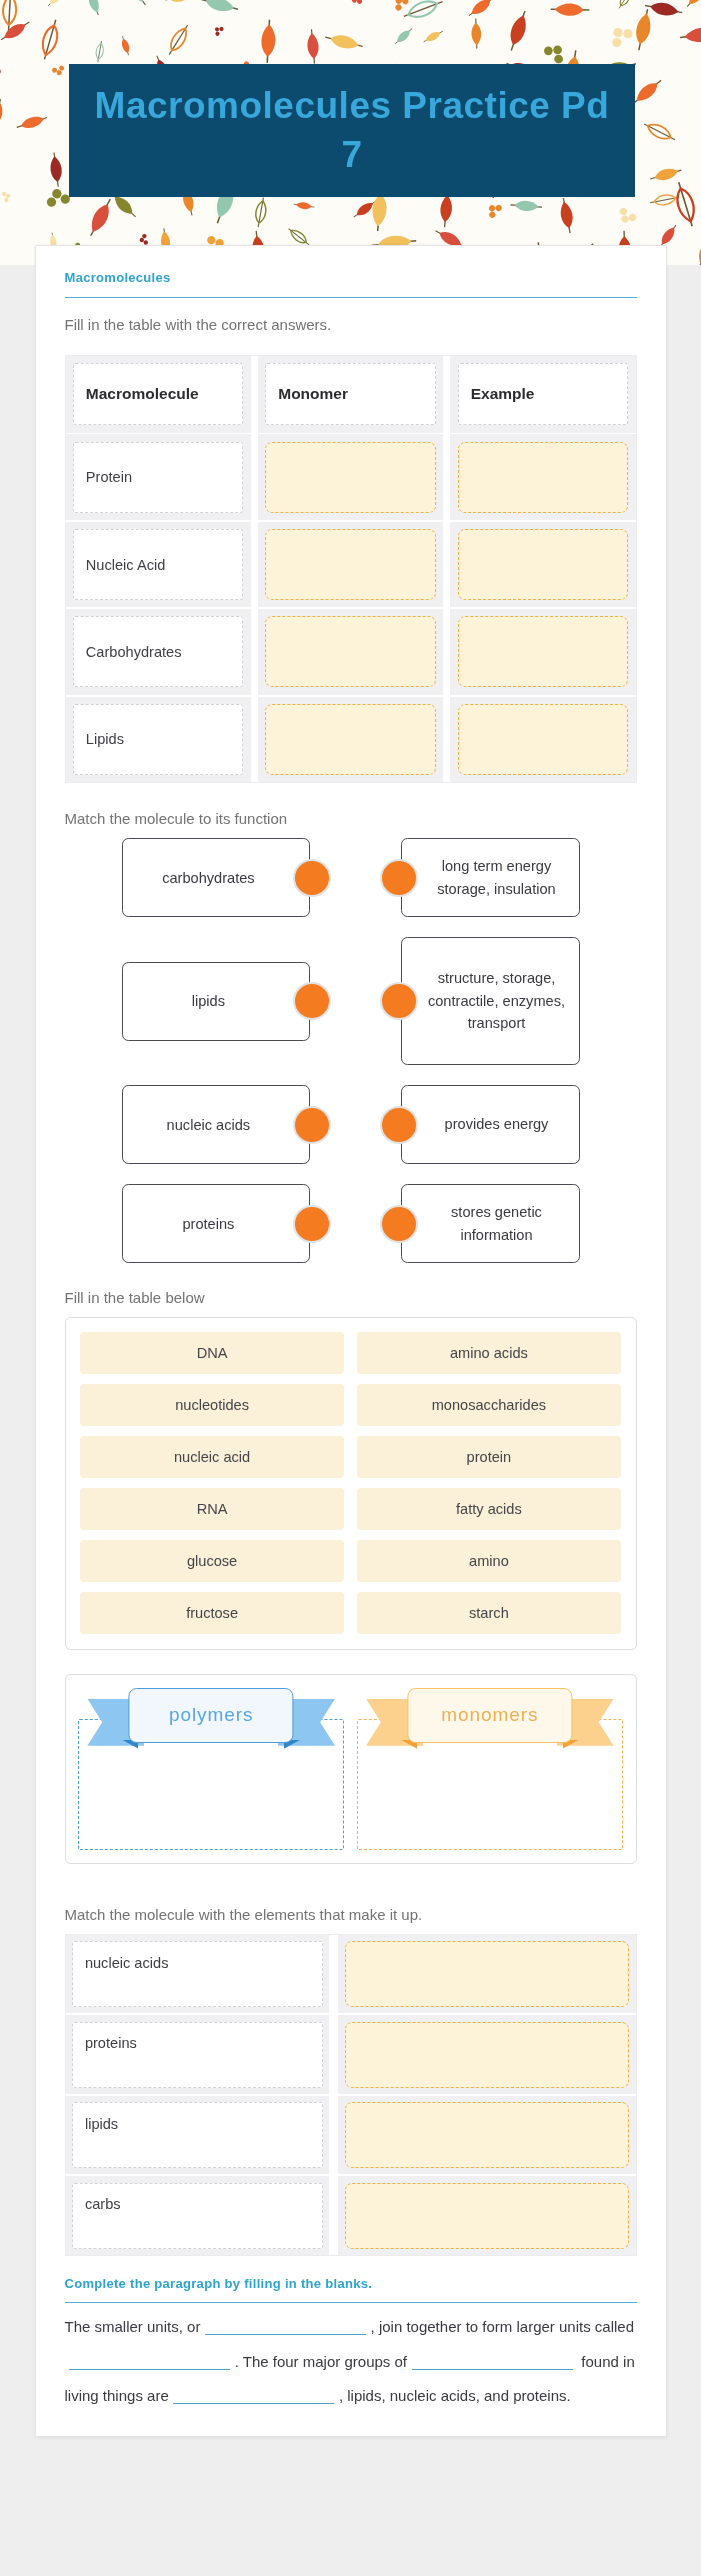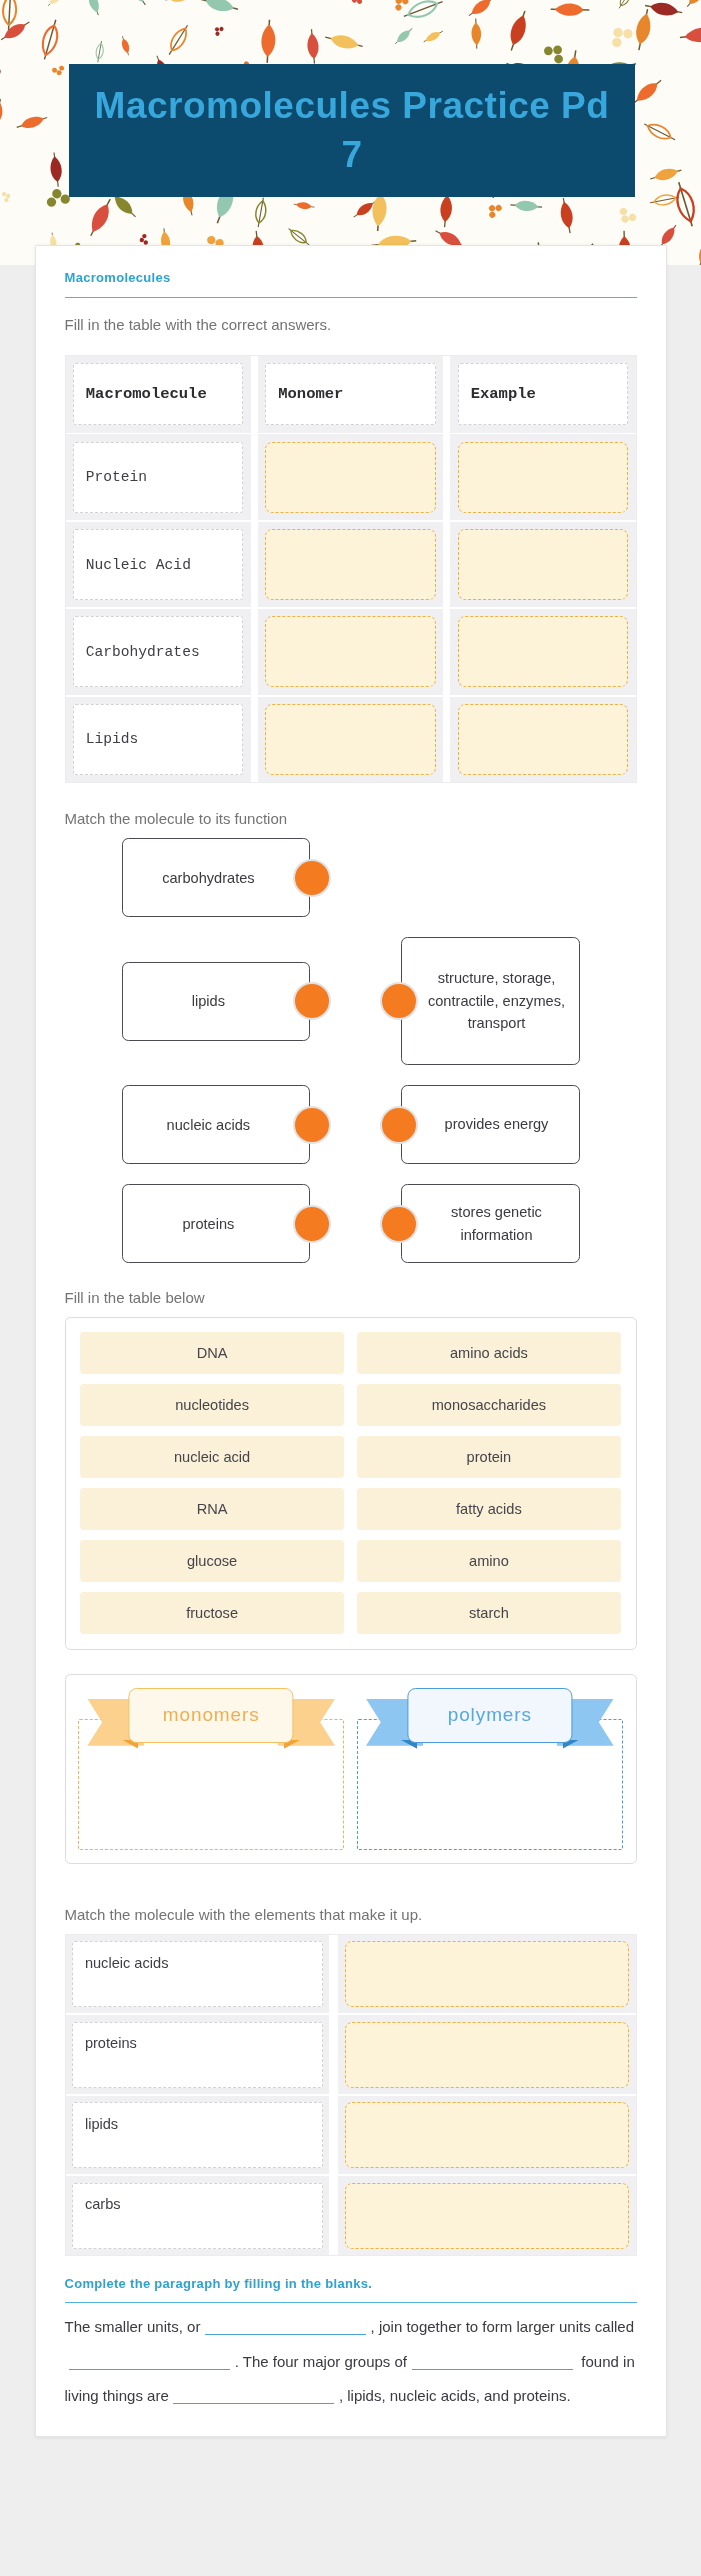--- a/index.html
+++ b/index.html
@@ -28,21 +28,21 @@
     position: relative; z-index: 2;
     width: 632px; margin: -20px auto 0;
     background: #ffffff; border: 0.9px solid #e4e4e6; border-radius: 1.8px;
     box-shadow: 0 0.9px 3.7px rgba(0,0,0,.07);
     padding: 24px 29px 22px;
   }
   .cyan-h { color: #2ea3cf; font-size: 13px; font-weight: 800; letter-spacing: 0.3px; }
   .rule { border: none; border-top: 0.9px solid #54b2d6; margin: 12px 0 18px; }
   .prompt { font-size: 15px; color: #737373; }
   
-  .t1 { margin-top: 22px; border: 0.9px solid #ececee; font-family: Liberation Mono, monospace; }
+  .t1 { margin-top: 22px; border: 0.9px solid #ececee; }
   .t1-row { display: flex; gap: 7.3px; margin-bottom: 1.8px; }
   .t1-row:last-child { margin-bottom: 0; }
   .t1-cell { flex: 1; background: #f0f0f2; padding: 7.3px; }
   .cell-white {
     background: #fff; border: 1.8px dashed #d2d2d4; border-radius: 2.7px;
     height: 62px; display: flex; align-items: center; padding-left: 12px;
     font-size: 14.6px;
   }
   .cell-white.hdr { font-weight: 700; font-size: 15.5px; color: #2c2c31; }
   .t1-row.data .cell-white { height: 71px; }
@@ -705,20 +705,24 @@
     </div>
   </div>
 
   <section class="m1">
     <div class="prompt">Match the molecule to its function</div>
     <div class="m1-row">
       <div class="m-box m-left">
         <span>carbohydrates</span>
         <span class="dot r"></span>
       </div>
+      <div class="m-box m-right">
+        <span>long term energy storage, insulation</span>
+        <span class="dot l"></span>
+      </div>
     </div>
     <div class="m1-row tall">
       <div class="m-box m-left">
         <span>lipids</span>
         <span class="dot r"></span>
       </div>
       <div class="m-box m-right">
         <span>structure, storage, contractile, enzymes, transport</span>
         <span class="dot l"></span>
       </div>
@@ -757,37 +761,37 @@
       <div class="chip">RNA</div>
       <div class="chip">fatty acids</div>
       <div class="chip">glucose</div>
       <div class="chip">amino</div>
       <div class="chip">fructose</div>
       <div class="chip">starch</div>
     </div>
   </section>
 
   <section class="buckets-card">
+    <div class="bucket blue">
+      <div class="ribbon">
+        <div class="tail tl"></div>
+        <div class="tail tr"></div>
+        <div class="fold fl"></div>
+        <div class="fold fr"></div>
+        <div class="rbox">polymers</div>
+      </div>
+      <div class="zone"></div>
+    </div>
     <div class="bucket orange">
       <div class="ribbon">
         <div class="tail tl"></div>
         <div class="tail tr"></div>
         <div class="fold fl"></div>
         <div class="fold fr"></div>
         <div class="rbox">monomers</div>
-      </div>
-      <div class="zone"></div>
-    </div>
-    <div class="bucket blue">
-      <div class="ribbon">
-        <div class="tail tl"></div>
-        <div class="tail tr"></div>
-        <div class="fold fl"></div>
-        <div class="fold fr"></div>
-        <div class="rbox">polymers</div>
       </div>
       <div class="zone"></div>
     </div>
   </section>
 
   <section class="m2">
     <div class="prompt">Match the molecule with the elements that make it up.</div>
     <div class="t2">
       <div class="t2-row">
         <div class="t2-cell left">

